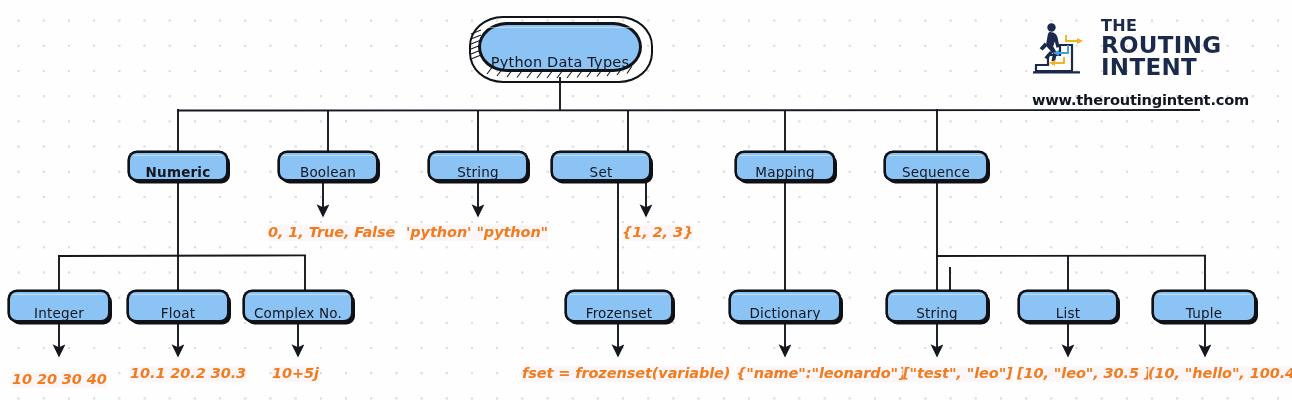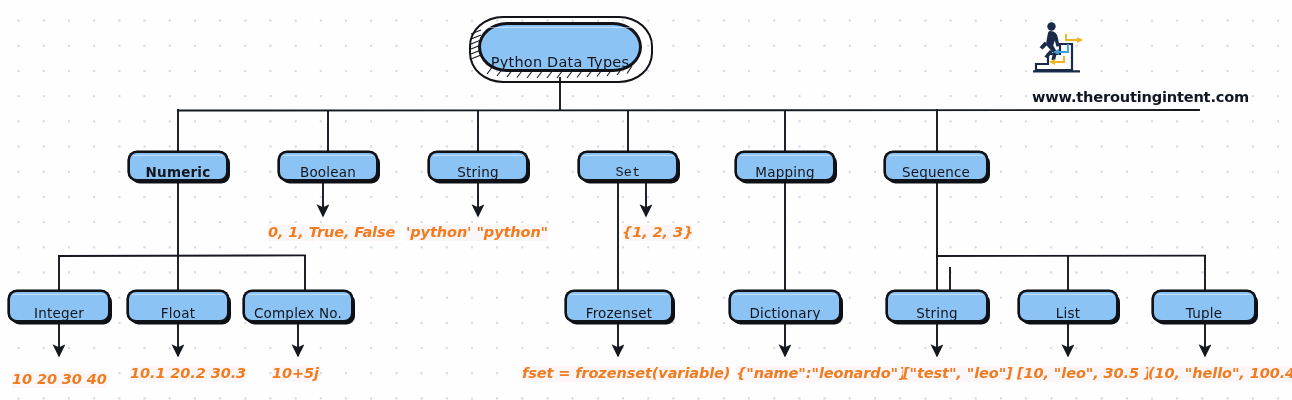--- a/index.html
+++ b/index.html
@@ -226,21 +226,21 @@
 
   <div class="node" style="left:128px; top:151px; width:100px; height:30px;font-weight:bold;">
     <span class="lbl">Numeric</span>
   </div>
   <div class="node" style="left:278px; top:151px; width:100px; height:30px;">
     <span class="lbl">Boolean</span>
   </div>
   <div class="node" style="left:428px; top:151px; width:100px; height:30px;">
     <span class="lbl">String</span>
   </div>
-  <div class="node" style="left:578px; top:151px; width:100px; height:30px;font-family:Liberation Mono, monospace;">
+  <div class="node" style="left:551px; top:151px; width:100px; height:30px;">
     <span class="lbl">Set</span>
   </div>
   <div class="node" style="left:735px; top:151px; width:100px; height:30px;">
     <span class="lbl">Mapping</span>
   </div>
   <div class="node" style="left:884px; top:151px; width:104px; height:30px;">
     <span class="lbl">Sequence</span>
   </div>
 
   <div class="node" style="left:8px; top:290px; width:102px; height:32px;">
@@ -307,17 +307,22 @@
         <g fill="none" stroke="#3f9fd8" stroke-width="1.9">
           <path d="M38,26 L38,34 L28,34"></path>
         </g>
         <path d="M29,31 L23,34 L29,37 Z" fill="#3f9fd8"></path>
 
         <g fill="none" stroke="#f0b323" stroke-width="1.9">
           <path d="M34,38 L34,44 L24,44"></path>
         </g>
         <path d="M25,41 L19,44 L25,47 Z" fill="#f0b323"></path>
       </svg>
+      <div class="logo-words">
+        <span class="logo-the">THE</span>
+        <span class="logo-routing">ROUTING</span>
+        <span class="logo-intent">INTENT</span>
+      </div>
     </div>
     <div id="logo-url">www.theroutingintent.com</div>
   </div>
 
 </div>
 
 </body></html>

